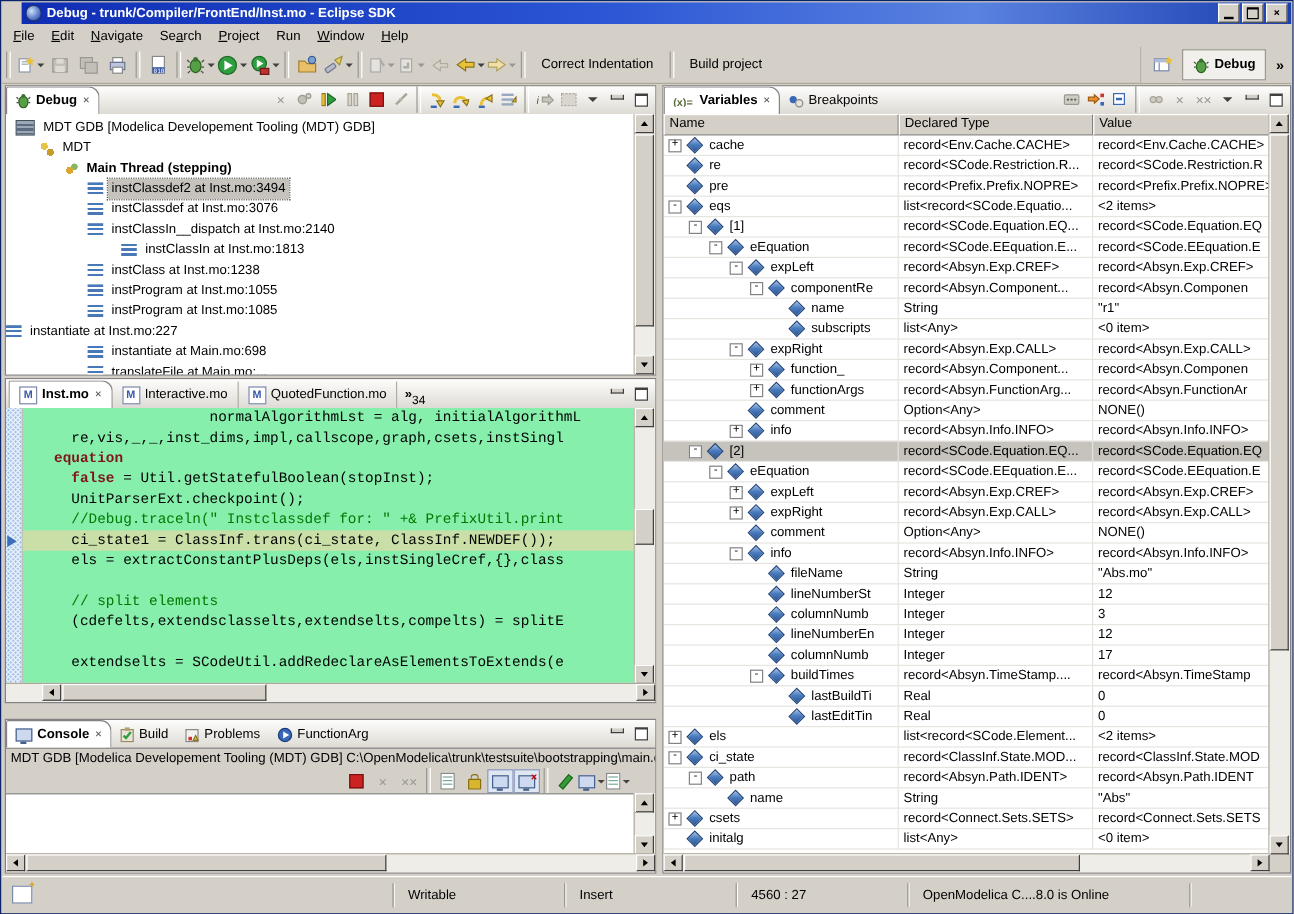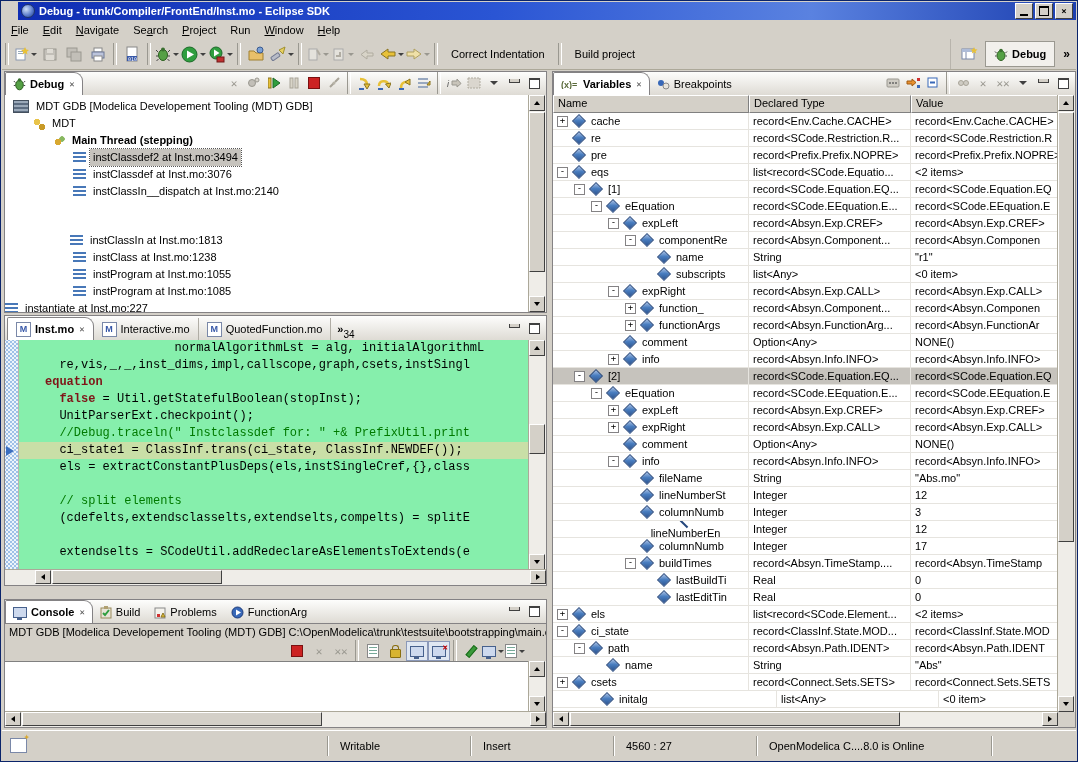--- a/index.html
+++ b/index.html
@@ -416,21 +416,21 @@
           <span class="tlabel">instClassdef2 at Inst.mo:3494</span>
         </div>
         <div class="tree-row" style="padding-left: 68px;">
           <span class="ticon frame"></span>
           <span class="tlabel">instClassdef at Inst.mo:3076</span>
         </div>
         <div class="tree-row" style="padding-left: 68px;">
           <span class="ticon frame"></span>
           <span class="tlabel">instClassIn__dispatch at Inst.mo:2140</span>
         </div>
-        <div class="tree-row" style="padding-left: 65px; margin-top: 32px;">
+        <div class="tree-row" style="padding-left: 96px;">
           <span class="ticon frame"></span>
           <span class="tlabel">instClassIn at Inst.mo:1813</span>
         </div>
         <div class="tree-row" style="padding-left: 68px;">
           <span class="ticon frame"></span>
           <span class="tlabel">instClass at Inst.mo:1238</span>
         </div>
         <div class="tree-row" style="padding-left: 68px;">
           <span class="ticon frame"></span>
           <span class="tlabel">instProgram at Inst.mo:1055</span>
@@ -913,21 +913,21 @@
         <div class="var-row">
           <div class="vcell name-cell" style="padding-left: 72px;">
             <span class="expander none"></span>
             <span class="diamond"></span>
             <span class="vname">columnNumb</span>
           </div>
           <div class="vcell type-cell">Integer</div>
           <div class="vcell value-cell">3</div>
         </div>
         <div class="var-row">
-          <div class="vcell name-cell" style="padding-left: 72px; flex-direction: column;">
+          <div class="vcell name-cell" style="padding-left: 72px;">
             <span class="expander none"></span>
             <span class="diamond"></span>
             <span class="vname">lineNumberEn</span>
           </div>
           <div class="vcell type-cell">Integer</div>
           <div class="vcell value-cell">12</div>
         </div>
         <div class="var-row">
           <div class="vcell name-cell" style="padding-left: 72px;">
             <span class="expander none"></span>
@@ -1003,21 +1003,21 @@
         <div class="var-row">
           <div class="vcell name-cell" style="padding-left: 4px;">
             <span class="expander">+</span>
             <span class="diamond"></span>
             <span class="vname">csets</span>
           </div>
           <div class="vcell type-cell">record&lt;Connect.Sets.SETS&gt;</div>
           <div class="vcell value-cell">record&lt;Connect.Sets.SETS</div>
         </div>
         <div class="var-row">
-          <div class="vcell name-cell" style="padding-left: 4px; margin-left: 28px;">
+          <div class="vcell name-cell" style="padding-left: 4px;">
             <span class="expander none"></span>
             <span class="diamond"></span>
             <span class="vname">initalg</span>
           </div>
           <div class="vcell type-cell">list&lt;Any&gt;</div>
           <div class="vcell value-cell">&lt;0 item&gt;</div>
         </div>
       </div>
     <div class="sbv" style="top:23px;bottom:15px;right:0;">
       <span class="sbtn" style="top:0;left:0;">

